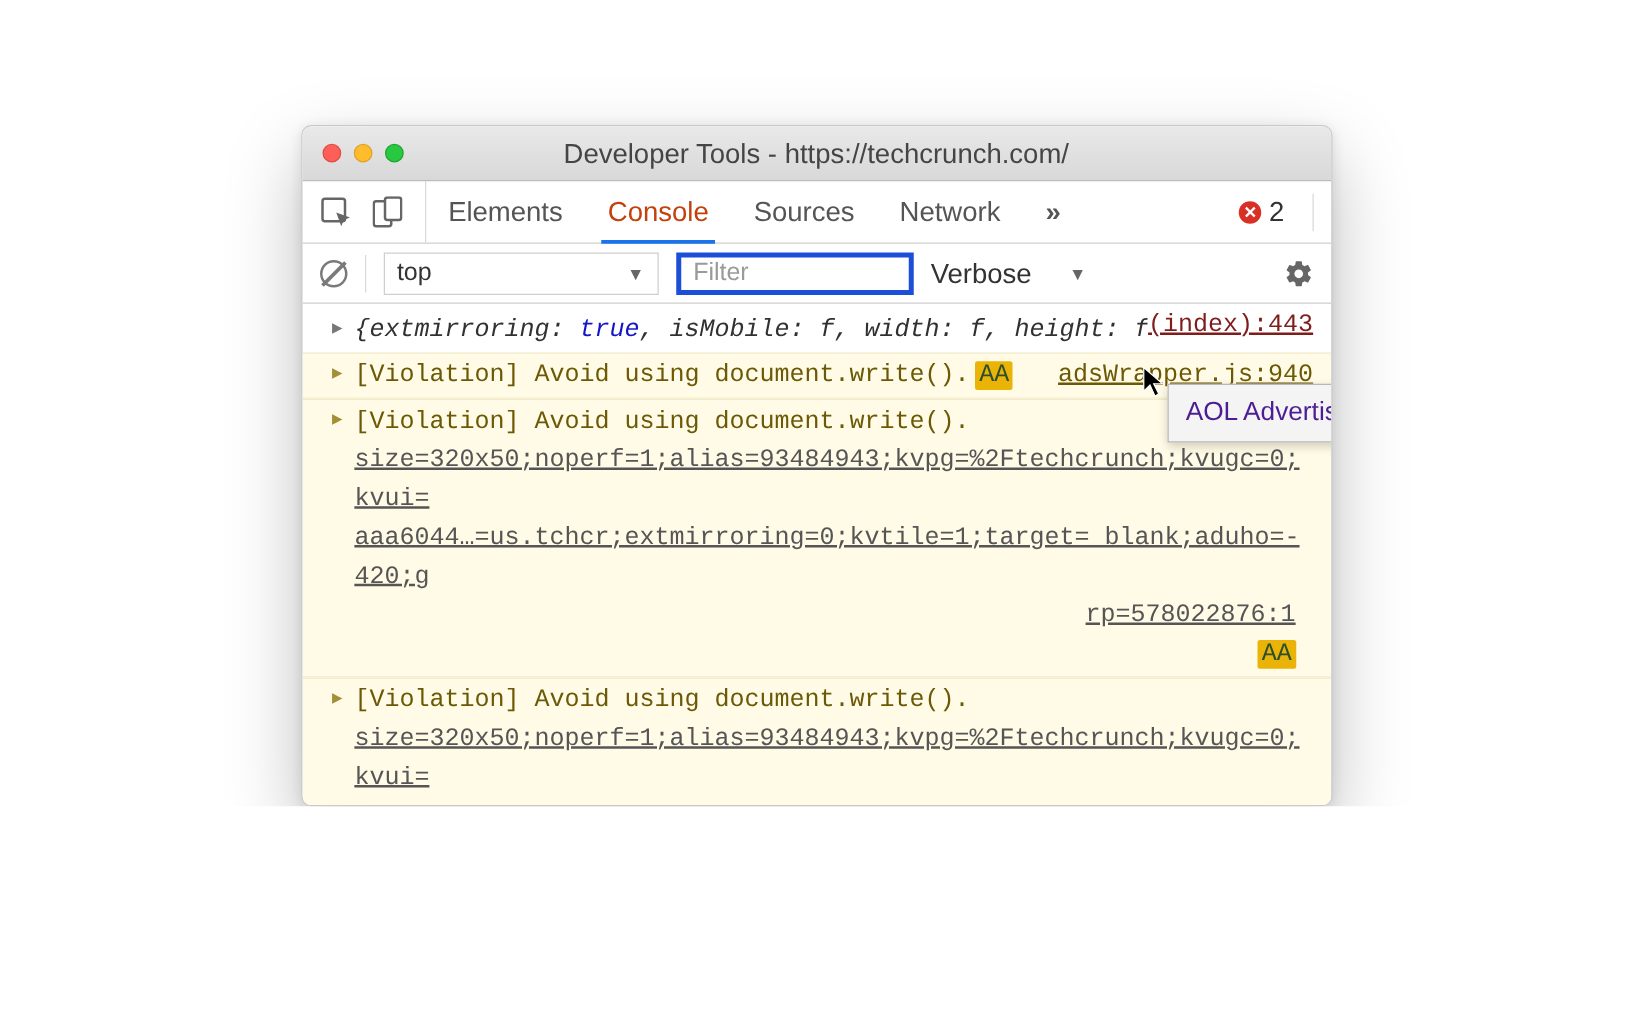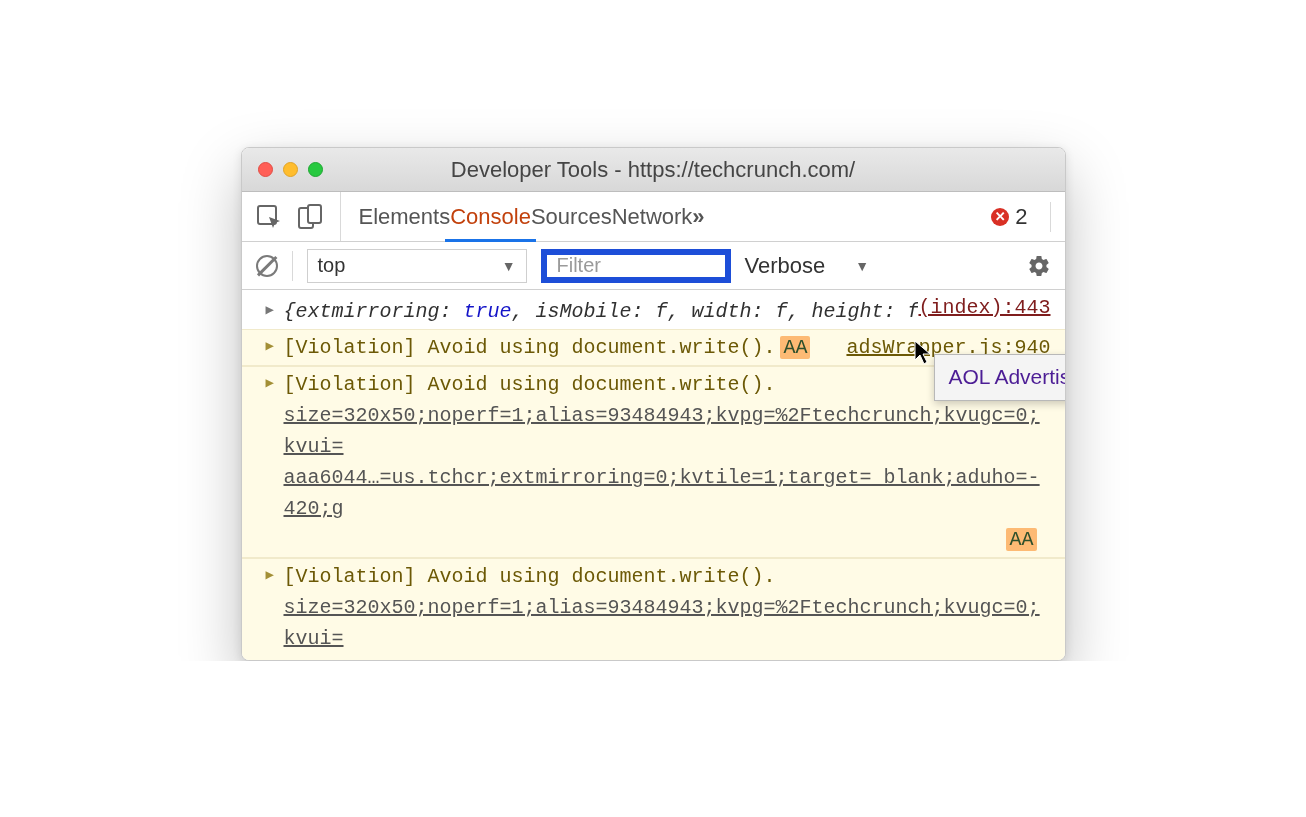--- a/index.html
+++ b/index.html
@@ -12,21 +12,20 @@
     justify-content: center;
     padding: 100px 0 0 0;
   }
   .window {
     width: 825px;
     border-radius: 8px;
     box-shadow: 0 25px 60px rgba(0,0,0,0.25), 0 2px 10px rgba(0,0,0,0.1);
     overflow: hidden;
     background: #fff;
     border: 1px solid #c9c9c9;
-    margin-top: 47px;
   }
   .titlebar {
     height: 44px;
     background: linear-gradient(#e9e9e9, #d8d8d8);
     border-bottom: 1px solid #bdbdbd;
     display: flex;
     align-items: center;
     position: relative;
   }
   .traffic-lights {
@@ -46,21 +45,21 @@
     color: #454545;
   }
   .tabbar {
     height: 50px;
     display: flex;
     align-items: stretch;
     border-bottom: 1px solid #d0d0d0;
     padding: 0 14px;
   }
   .tabicons { display:flex; align-items:center; gap:16px; padding-right:18px; border-right:1px solid #d9d9d9; margin-right:18px;}
-  .tabs { display:flex; align-items:stretch; flex:1;}
+  .tabs { display:flex; align-items:stretch; gap:36px; flex:1;}
   .tab { display:flex; align-items:center; font-size:22px; color:#555; cursor:pointer; position:relative;}
   .tab.active { color:#c2410c; }
   .tab.active::after { content:""; position:absolute; bottom:-1px; left:-5px; right:-5px; height:3px; background:#1a73e8; }
   .more-tabs { display:flex; align-items:center; font-size:22px; color:#555; font-weight:bold;}
   .tabright { display:flex; align-items:center; gap:10px; padding-left:20px;}
   .errbadge { display:flex; align-items:center; gap:6px; font-size:22px; color:#333;}
   .errcircle { width:18px; height:18px; border-radius:50%; background:#d93025; color:#fff; display:flex; align-items:center; justify-content:center; font-size:13px; font-weight:bold;}
   .vdiv { width:1px; height:30px; background:#d9d9d9; margin-left:12px;}
   .toolbar {
     height: 48px;
@@ -76,38 +75,38 @@
   }
   .nosign::after{content:"";position:absolute;width:2.5px;height:26px;background:#7a7a7a;left:50%;top:50%;transform:translate(-50%,-50%) rotate(45deg);}
   .tbv { width:1px; height:30px; background:#d9d9d9;}
   .context-select {
     display:flex; align-items:center; justify-content:space-between;
     border:1px solid #cfcfcf; height:34px; min-width:220px; padding:0 10px;
     font-size:20px; color:#333; background:#fff;
   }
   .dropdown-caret { color:#666; font-size:14px;}
   .filter-input {
-    height:34px; border:6px solid #1d4ed8; width:190px; padding:0 10px;
+    height:34px; border:4px solid #1d4ed8; width:190px; padding:0 10px;
     font-size:20px; color:#333; background:#fff;
   }
   .filter-input::placeholder{color:#9a9a9a;}
   .level-select { display:flex; align-items:center; gap:30px; font-size:22px; color:#333;}
   .toolbar-spacer{flex:1;}
   .gear { color:#666; font-size:24px;}
   .console { font-family: Menlo, Consolas, "Courier New", monospace; font-size:20px; line-height:1.55; overflow:hidden;}
   .row { position:relative; padding: 2px 14px 2px 42px; }
   .source-link { float:right; color:#7f1d1d; text-decoration:underline; }
   .arrow { position:absolute; left:24px; top:6px; color:#777; font-size:14px;}
   .obj-italic { font-style:italic; color:#313131;}
   .kw-true { color:#1414c8; font-style:italic;}
   .violation-row { background:#fffbe6; border-top:1px solid #f1eacb; border-bottom:1px solid #f1eacb; color:#6c5906;}
   .violation-row.noborder-bottom{border-bottom:none;}
   .violation-row.noborder-top{border-top:none;}
   .violation-text{ color:#6c5906;}
-  .badge-aa { background:#fdba74; color:#2d4f2b; padding:0px 3px; border-radius:2px; font-weight:500;}
+  .badge-aa { background:#eab308; color:#2d4f2b; padding:0px 3px; border-radius:2px; font-weight:500;}
   .vio-source { color:#6c5906; text-decoration:underline;text-align:center;}
   .vio-params { color:#555; text-decoration:underline; word-break:break-all; display:block;}
   .right-align{ text-align:right; padding-right:14px;}
   .tooltip {
     position:absolute;
     background:#f4f4f4;
     border:1px solid #b8b8b8;
     box-shadow: 0 3px 8px rgba(0,0,0,0.2);
     padding:6px 14px;
     font-family: -apple-system, sans-serif;
@@ -214,20 +213,21 @@
       </div>
       <div class="tooltip" style="left:692px; top:24px;">AOL Advertising.com</div>
     </div>
 
 
     <div class="row violation-row">
       <span class="arrow" style="color:#a38f36;">▶</span>
       <span class="violation-text">[Violation] Avoid using document.write().</span>
       <span class="vio-params">size=320x50;noperf=1;alias=93484943;kvpg=%2Ftechcrunch;kvugc=0;kvui=</span>
       <span class="vio-params">aaa6044…=us.tchcr;extmirroring=0;kvtile=1;target=_blank;aduho=-420;g</span>
+      <div class="right-align"><span class="vio-params" style="display:inline;">rp=578022876:1</span></div>
       <div class="right-align"><span class="badge-aa">AA</span></div>
     </div>
 
     <div class="row violation-row noborder-bottom" style="padding-bottom:0;">
       <span class="arrow" style="color:#a38f36;">▶</span>
       <span class="violation-text">[Violation] Avoid using document.write().</span>
       <span class="vio-params">size=320x50;noperf=1;alias=93484943;kvpg=%2Ftechcrunch;kvugc=0;kvui=</span>
       <span class="vio-params" style="margin-bottom:-12px; overflow:hidden; height:18px;">aaa6044…=us.tchcr:extmirroring=0:kvtile=1:target=_blank:aduho=-420:g</span>
     </div>
   </div>

